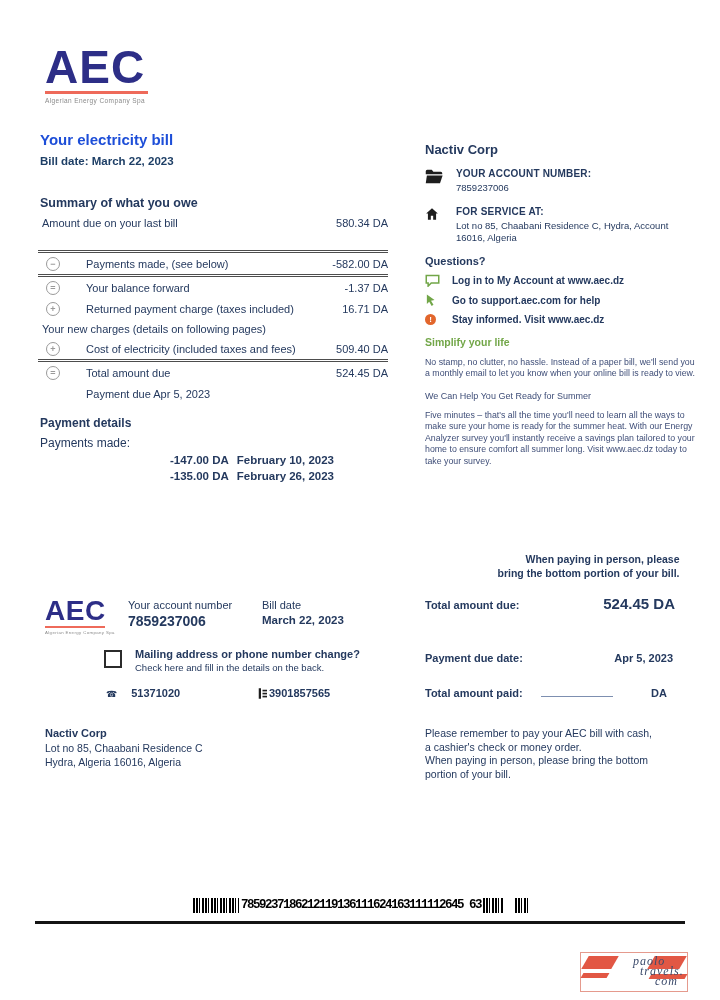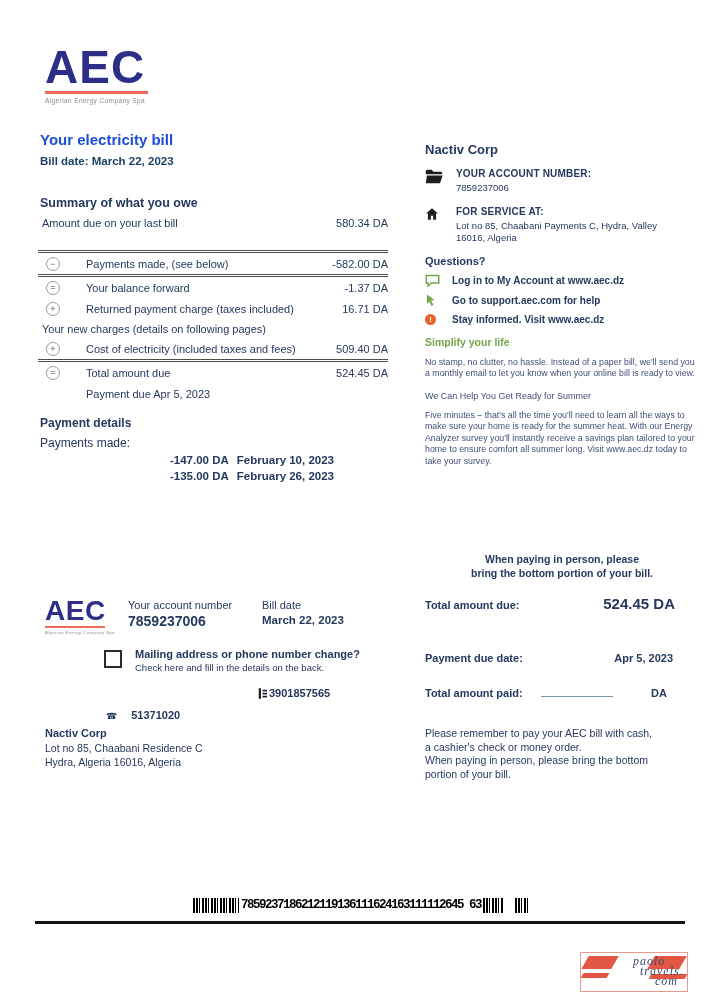--- a/index.html
+++ b/index.html
@@ -50,21 +50,21 @@
   .link-icon{width:27px;flex:none;display:flex;align-items:center;}
   .link-text{font-size:10px;font-weight:bold;}
   .info-badge{width:11px;height:11px;border-radius:50%;background:#e2662c;color:#fff;
               font-size:8px;font-weight:bold;display:flex;align-items:center;justify-content:center;}
   .simplify{color:#72a648;font-size:10.5px;font-weight:bold;margin-top:11px;}
   .para{font-size:8.8px;line-height:11.5px;color:#3f4e78;margin-top:9px;}
   .para-title{font-size:9px;color:#3f4e78;margin-top:11px;}
 
   
   .paybox{position:absolute;left:425px;top:552px;width:274px;}
-  .paynote{text-align:center;font-size:10.5px;font-weight:bold;line-height:14px;width:235px;margin:0 auto;}
+  .paynote{text-align:right;font-size:10.5px;font-weight:bold;line-height:14px;width:235px;margin:0 auto;}
   .payrow{display:flex;justify-content:space-between;align-items:baseline;}
   .payrow .plabel{font-size:11px;font-weight:bold;}
   .row-total{margin-top:15px;}
   .bigval{font-size:15px;font-weight:bold;padding-right:24px;}
   .row-date{margin-top:40px;}
   .val{font-size:11px;font-weight:bold;padding-right:26px;}
   .row-paid{margin-top:22px;}
   .paid-right{display:flex;align-items:baseline;padding-right:32px;gap:32px;}
   .blank-line{display:inline-block;width:72px;border-bottom:1.3px solid #7d8fb0;height:10px;margin-right:6px;}
 
@@ -75,21 +75,21 @@
   .stub-logo .logo-tag{font-size:4.3px;margin-top:2px;}
   .stub-acct{position:absolute;left:128px;top:599px;}
   .stub-lbl{font-size:11px;}
   .stub-num{font-size:14px;font-weight:bold;margin-top:2px;}
   .stub-bill{position:absolute;left:262px;top:599px;}
   .stub-billval{font-size:11.5px;font-weight:bold;margin-top:3px;}
   .stub-check{position:absolute;left:104px;top:648px;display:flex;}
   .checkbox{width:14px;height:14px;border:2.5px solid #2b2b2b;margin:2px 13px 0 0;flex:none;background:#fff;}
   .chk-line1{font-size:11px;font-weight:bold;}
   .chk-line2{font-size:9.5px;margin-top:2px;}
-  .stub-phone{position:absolute;left:106px;top:709px;font-size:11px;font-weight:bold;}
+  .stub-phone{position:absolute;left:106px;top:687px;font-size:11px;font-weight:bold;}
   .phone-glyph{font-family:"DejaVu Sans",sans-serif;font-size:9px;margin-right:14px;}
   .stub-fax{position:absolute;left:258px;top:687px;font-size:11px;font-weight:bold;display:flex;align-items:center;}
   .fax-glyph{margin-right:2px;display:inline-flex;}
   .stub-addr{position:absolute;left:45px;top:726px;font-size:10.5px;line-height:14.5px;}
   .stub-name{font-size:11px;font-weight:bold;}
 
   
   .paynote2{position:absolute;left:425px;top:727px;width:285px;font-size:10.5px;line-height:13.5px;}
 
   
@@ -209,21 +209,21 @@
     </div>
 
     <div class="info-item">
       <span class="info-icon">
         <svg width="14" height="14" viewBox="0 0 24 24">
             <path fill="#1e1e1e" d="M12 2l10 9h-3v11h-5v-7h-4v7H5V11H2l10-9z"></path>
           </svg>
       </span>
       <span>
         <div class="info-label">FOR SERVICE AT:</div>
-        <div class="info-value">Lot no 85, Chaabani Payments C, Hydra, Valley</div>
+        <div class="info-value">Lot no 85, Chaabani Residence C, Hydra, Account</div>
         <div class="info-value" style="margin-top:0;">16016, Algeria</div>
       </span>
     </div>
 
     <div class="questions">Questions?</div>
 
     <div class="link-row">
       <span class="link-icon">
         <svg width="15" height="13" viewBox="0 0 24 20">
             <path fill="none" stroke="#72a648" stroke-width="2.4" d="M2 2h20v12H10l-5 5v-5H2z"></path>

